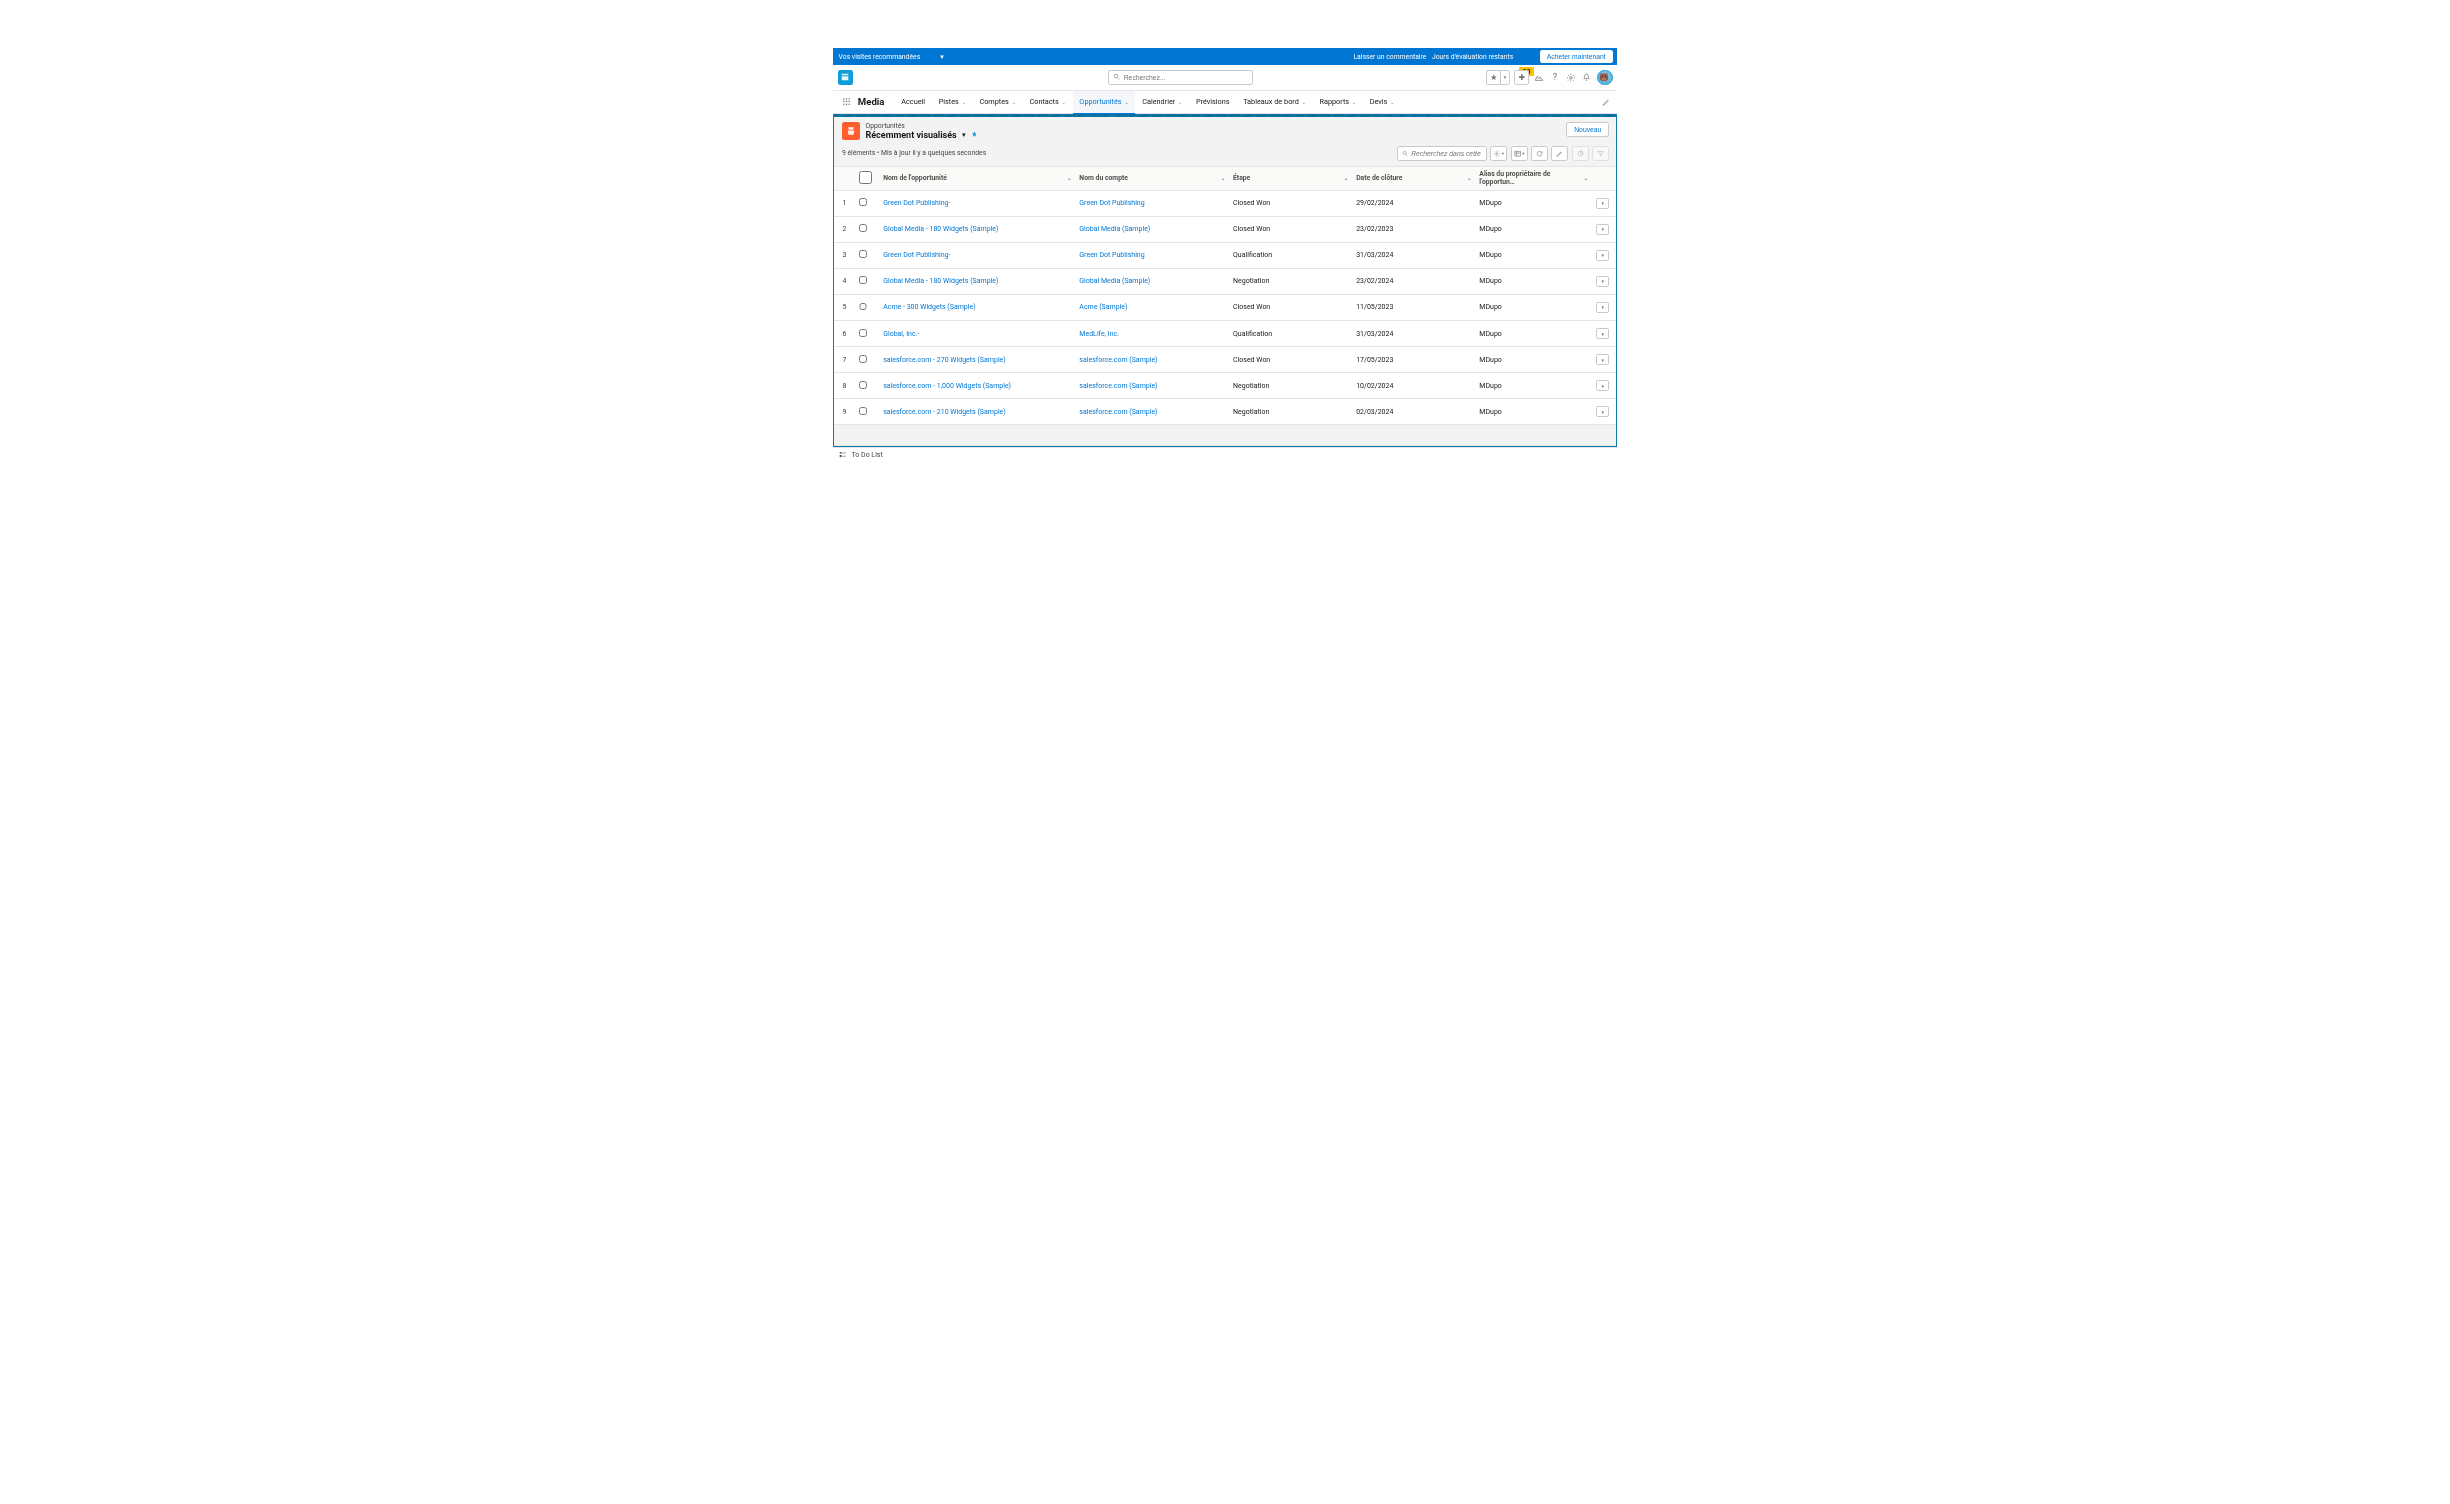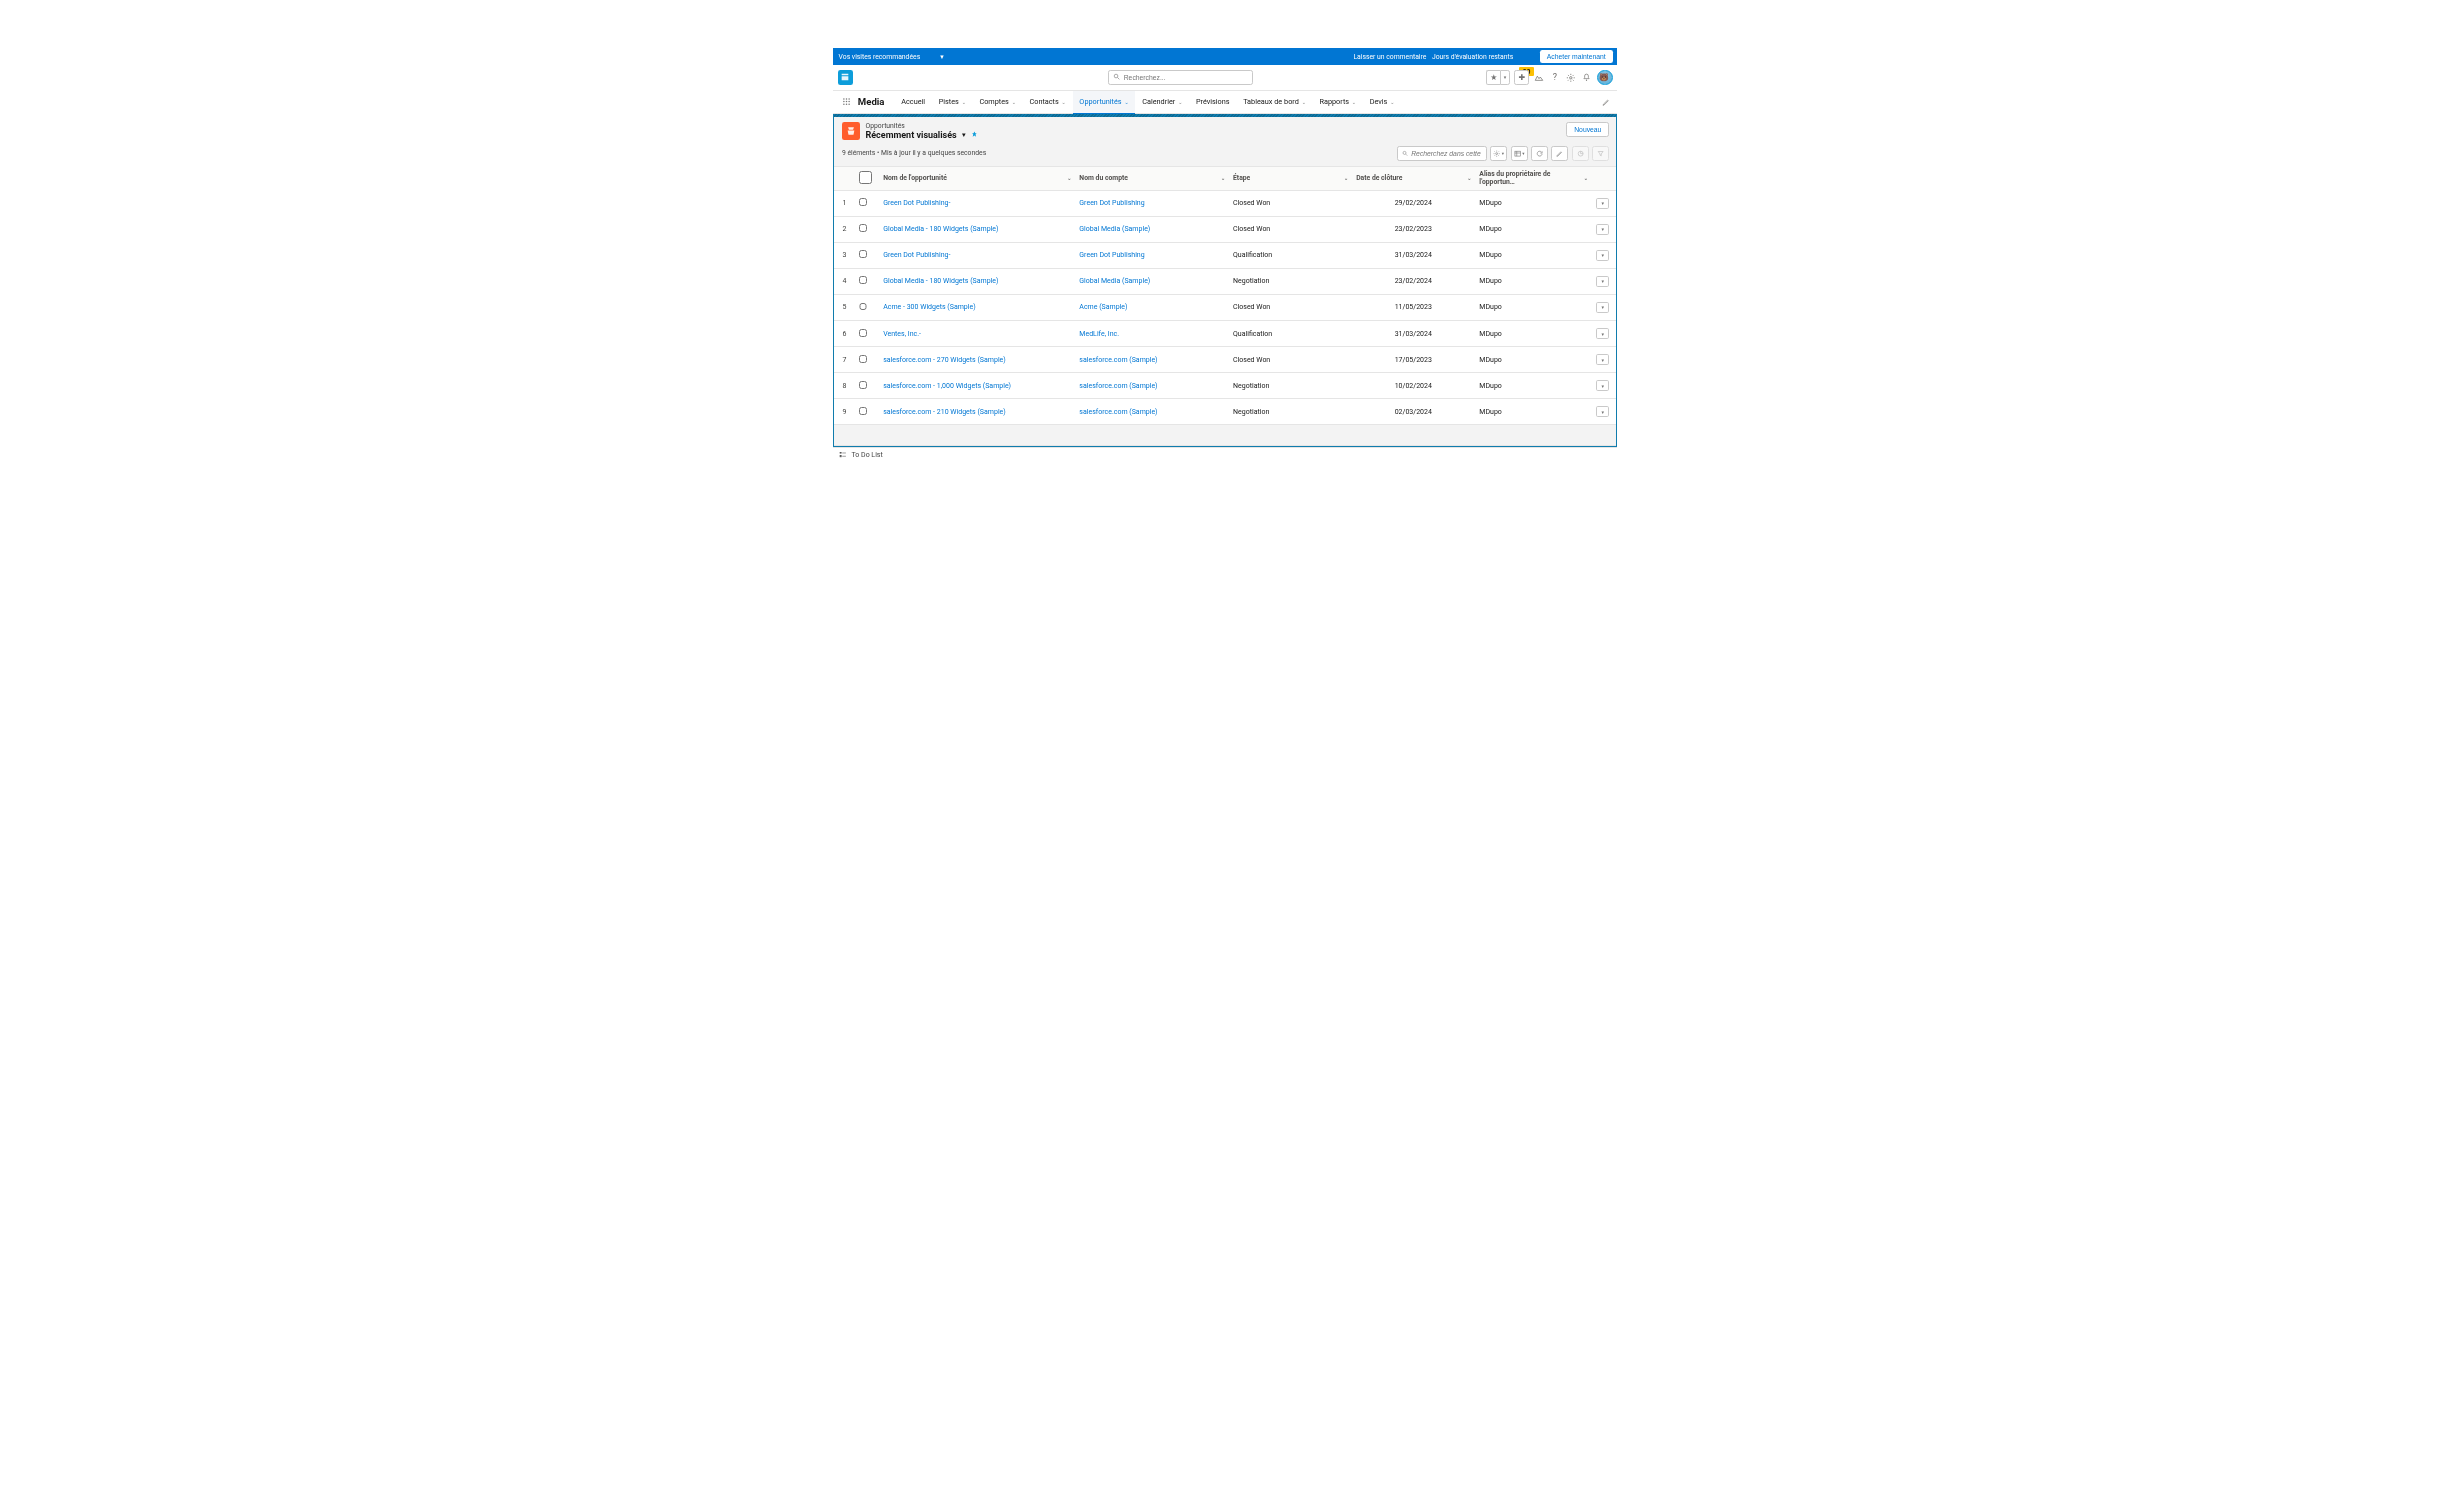--- a/index.html
+++ b/index.html
@@ -68,21 +68,21 @@
   .tbl thead th .hchev { position:absolute; right:3.4px; top:50%; transform:translateY(-50%); font-size:5px; color:#747474; cursor:pointer;}
   .th-num{ width:19px; text-align:center; font-weight:400;}
   .th-chk{ width:17px;}
   .th-act{ width:21.4px;}
   .tbl tbody td { border-bottom:0.6px solid #e5e5e5; font-size:7px; padding:2.8px 4.5px; vertical-align:middle; height:14px;}
   .td-num{ text-align:center; color:#3e3e3c; width:19px;}
   .td-chk{ width:17px;}
   .td-chk input{ width:7.9px; height:7.9px; accent-color:#0176d3;}
   .link { color:#0176d3; cursor:pointer; }
   .row-action-btn{ width:13.5px; height:11.3px; border:0.6px solid #c9c9c9; border-radius:1.7px; background:#fff; display:flex; align-items:center; justify-content:center; font-size:5px; color:#747474; cursor:pointer;}
-  .td-date{ text-align:center; padding-right:15.8px;}
+  .td-date{ text-align:left; padding-right:15.8px;}
   .tbl-fill{ background:#f3f3f3;}
   .tbl-fill td{ border:none; height:191px;}
 
   
   .footer-bar { height:15.8px; display:flex; align-items:center; padding:0 5.6px; font-size:7px; color:#444; border-top:0.6px solid #e5e5e5; gap:5px;}
   .footer-bar svg{ margin-top:0.6px;}
 </style>
 </head>
 <body>
 
@@ -361,21 +361,21 @@
             <td>Closed Won</td>
             <td class="td-date">11/05/2023</td>
             <td>MDupo</td>
             <td>
               <div class="row-action-btn">▾</div>
             </td>
           </tr>
           <tr>
             <td class="td-num">6</td>
             <td class="td-chk"><input type="checkbox" style=""></td>
-            <td><span class="link">Ventes, Inc.-</span></td>
+            <td><span class="link">Global, Inc.-</span></td>
             <td><span class="link">MedLife, Inc.</span></td>
             <td>Qualification</td>
             <td class="td-date">31/03/2024</td>
             <td>MDupo</td>
             <td>
               <div class="row-action-btn">▾</div>
             </td>
           </tr>
           <tr>
             <td class="td-num">7</td>

